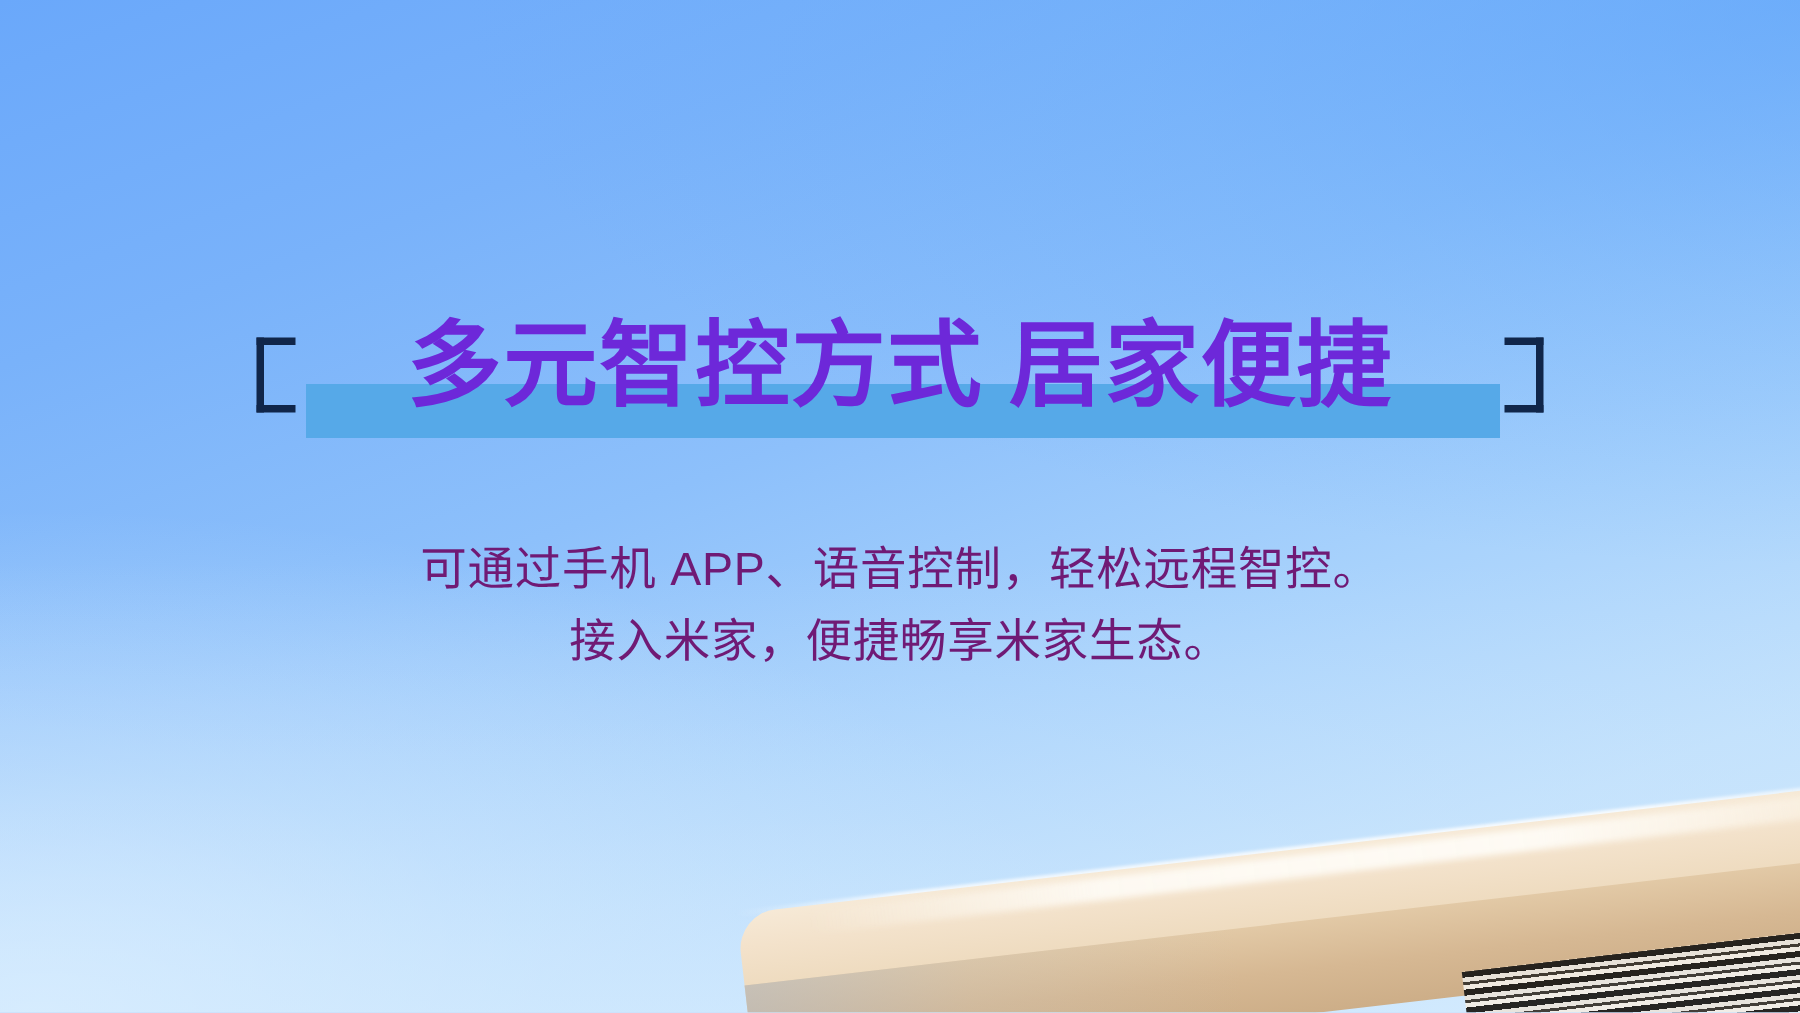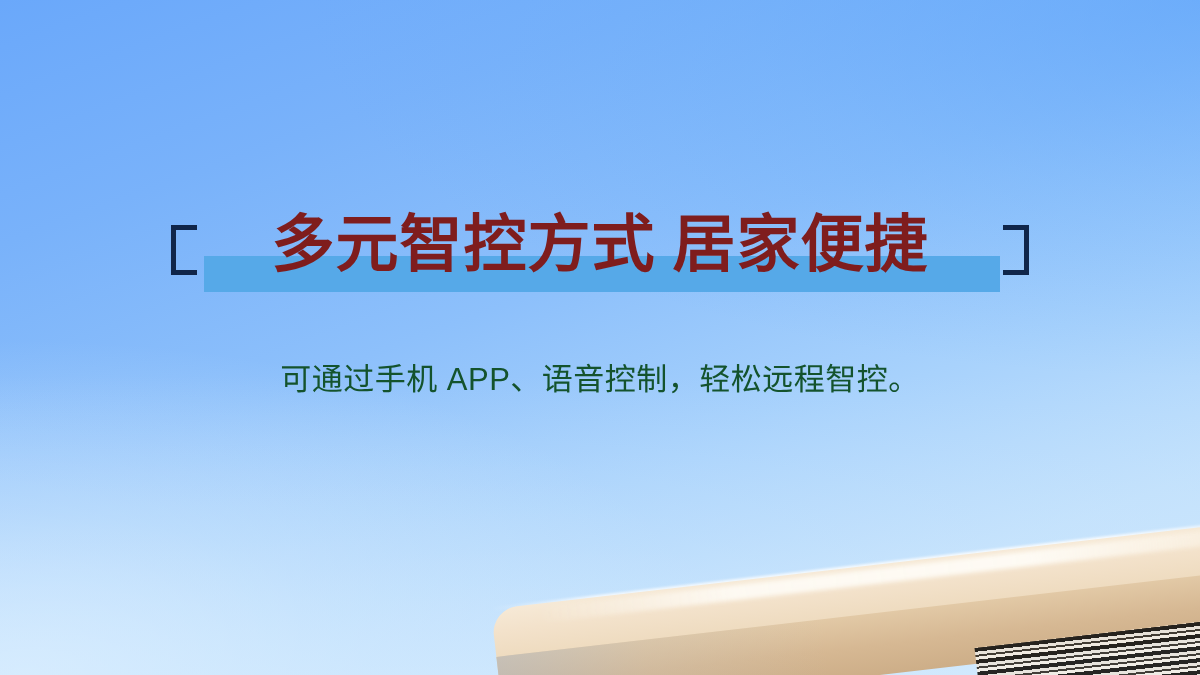--- a/index.html
+++ b/index.html
@@ -94,37 +94,37 @@
 
   .headline-text {
     position: absolute;
     left: 0;
     top: 0;
     width: 1200px;
     text-align: center;
     font-size: 63px;
     line-height: 96px;
     font-weight: bold;
-    color: #7f1d1d;
+    color: #6d28d9;
     letter-spacing: 1px;
     white-space: nowrap;
   }
   .headline-text .seg-gap {
     display: inline-block;
     width: 17px;
   }
 
   
   .body-copy {
     position: absolute;
     left: 0;
     top: 356px;
     width: 1200px;
     text-align: center;
-    color: #14532d;
+    color: #701a75;
     font-size: 31px;
     line-height: 48px;
     letter-spacing: 0.5px;
   }
   .body-line {
     display: block;
     white-space: nowrap;
   }
 
   
@@ -238,15 +238,16 @@
     <div class="headline-highlight"></div>
     <div class="bracket bracket-left"></div>
     <div class="bracket bracket-right"></div>
     <div class="headline-text">
       <span>多元智控方式</span><span class="seg-gap"></span><span>居家便捷</span>
     </div>
   </div>
 
   <div class="body-copy">
     <span class="body-line">可通过手机 APP、语音控制，轻松远程智控。</span>
+    <span class="body-line">接入米家，便捷畅享米家生态。</span>
   </div>
 
 </div>
 
 </body></html>

